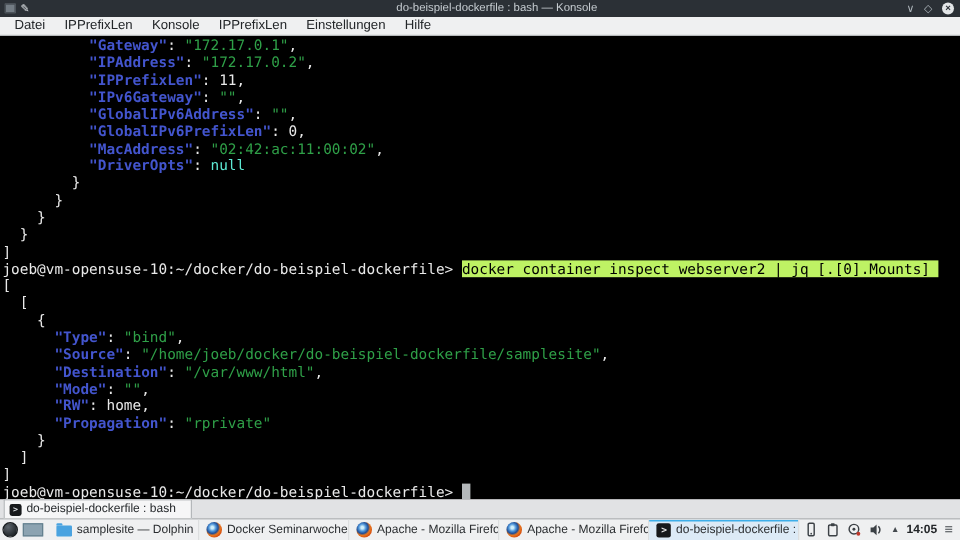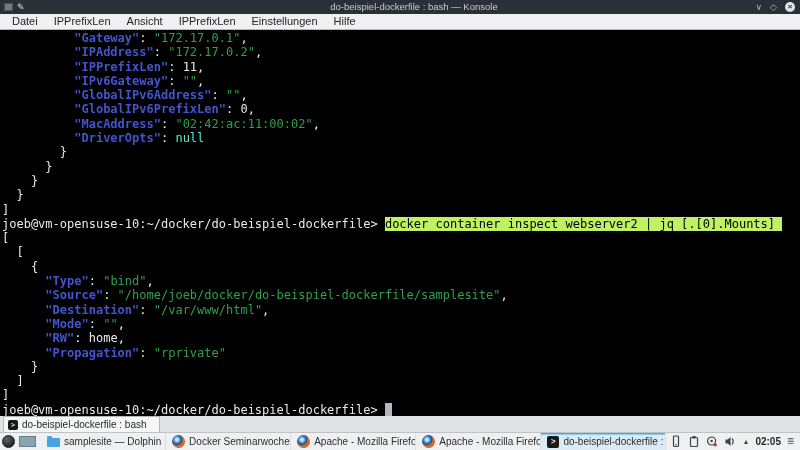--- a/index.html
+++ b/index.html
@@ -86,21 +86,21 @@
     <div class="tb-right">
       <span class="ctrl">∨</span>
       <span class="ctrl">◇</span>
       <span class="ctrl-close">×</span>
     </div>
   </div>
 
   <div class="menubar">
       <span class="menu-item">Datei</span>
       <span class="menu-item">IPPrefixLen</span>
-      <span class="menu-item">Ansicht</span>
+      <span class="menu-item">Konsole</span>
       <span class="menu-item">IPPrefixLen</span>
       <span class="menu-item">Einstellungen</span>
       <span class="menu-item">Hilfe</span>
     </div>
 
   <div class="terminal">
       <div class="tl"><span class="c-p">          </span><span class="c-k">"Gateway"</span><span class="c-p">: </span><span class="c-s">"172.17.0.1"</span><span class="c-p">,</span></div>
       <div class="tl"><span class="c-p">          </span><span class="c-k">"IPAddress"</span><span class="c-p">: </span><span class="c-s">"172.17.0.2"</span><span class="c-p">,</span></div>
       <div class="tl"><span class="c-p">          </span><span class="c-k">"IPPrefixLen"</span><span class="c-p">: </span><span class="c-n">11</span><span class="c-p">,</span></div>
       <div class="tl"><span class="c-p">          </span><span class="c-k">"IPv6Gateway"</span><span class="c-p">: </span><span class="c-s">""</span><span class="c-p">,</span></div>
@@ -173,18 +173,18 @@
       <svg width="12" height="13" viewBox="0 0 12 13">
         <circle cx="5.6" cy="6" r="4" fill="none" stroke="#3c4146" stroke-width="1.2"></circle>
         <circle cx="5.6" cy="6" r="1.2" fill="#3c4146"></circle>
         <circle cx="9.3" cy="9.8" r="1.6" fill="#c0392b"></circle>
       </svg>
       <svg width="12" height="13" viewBox="0 0 12 13">
         <polygon points="1.5,4.5 3.8,4.5 6.5,2 6.5,11 3.8,8.5 1.5,8.5" fill="#3c4146"></polygon>
         <path d="M8 3.5 Q10.5 6.5 8 9.5" fill="none" stroke="#3c4146" stroke-width="1.2"></path>
       </svg>
       <span class="caret-icon">▲</span>
-      <span class="clock">02:05</span>
+      <span class="clock">14:05</span>
       <span class="hamburger-icon">≡</span>
     </div>
   </div>
 
 </div>
 
 </body></html>

